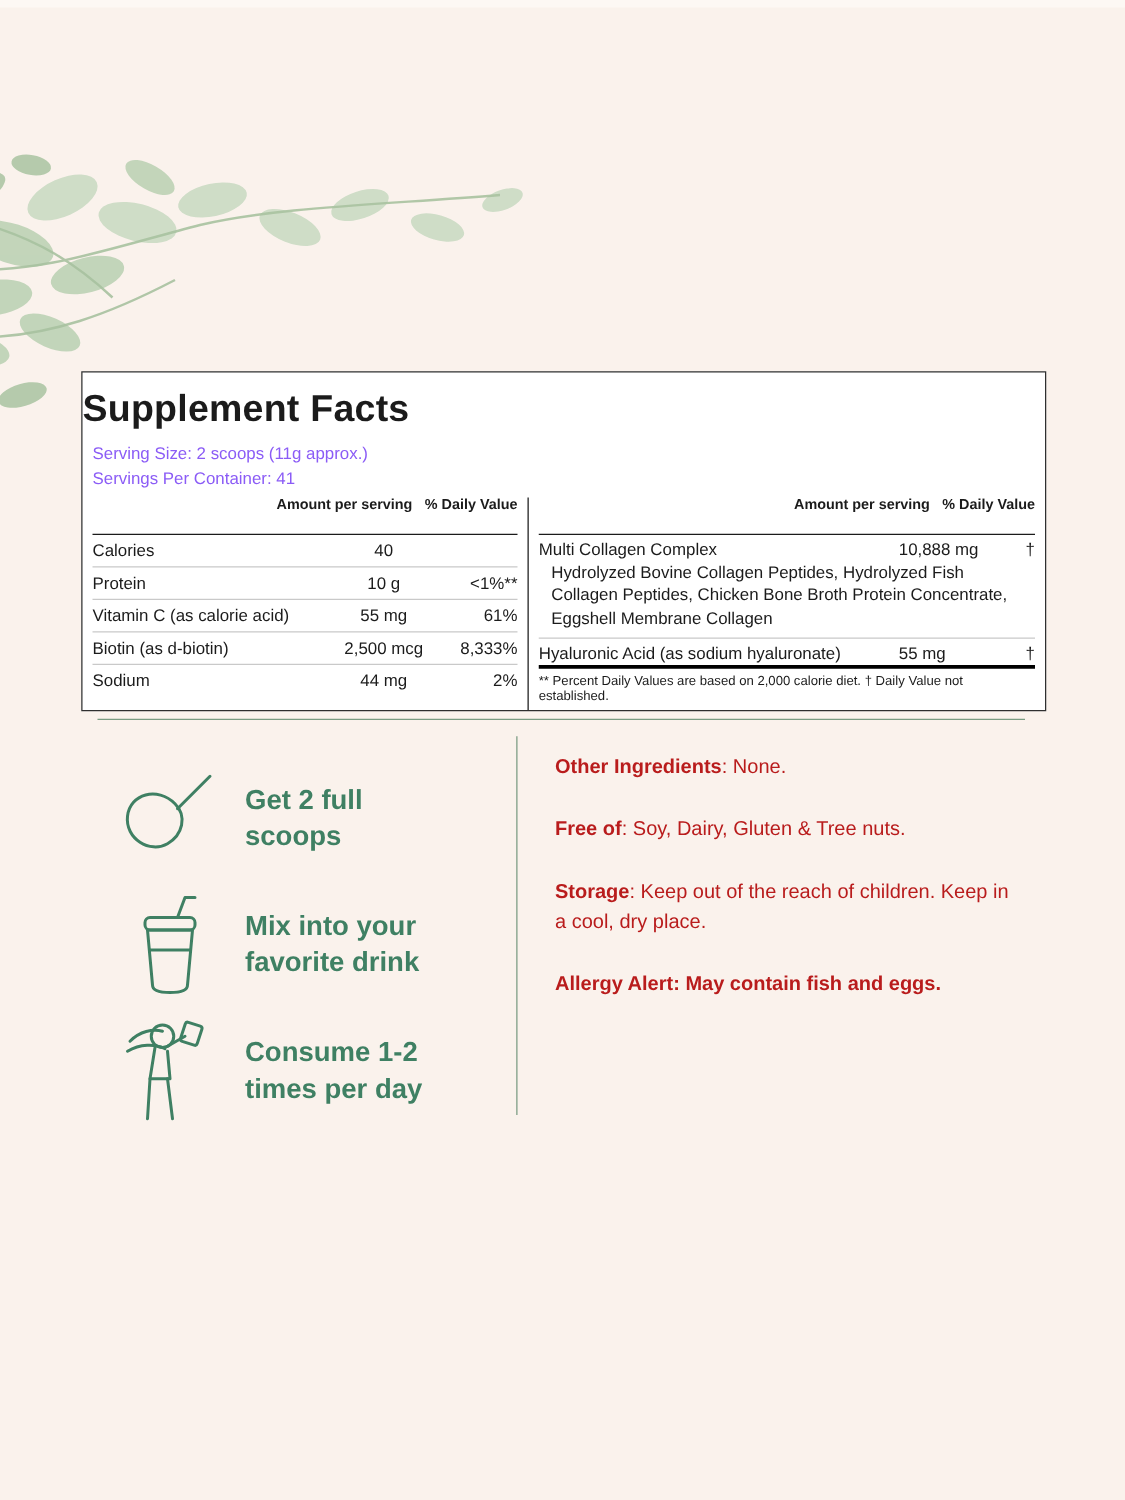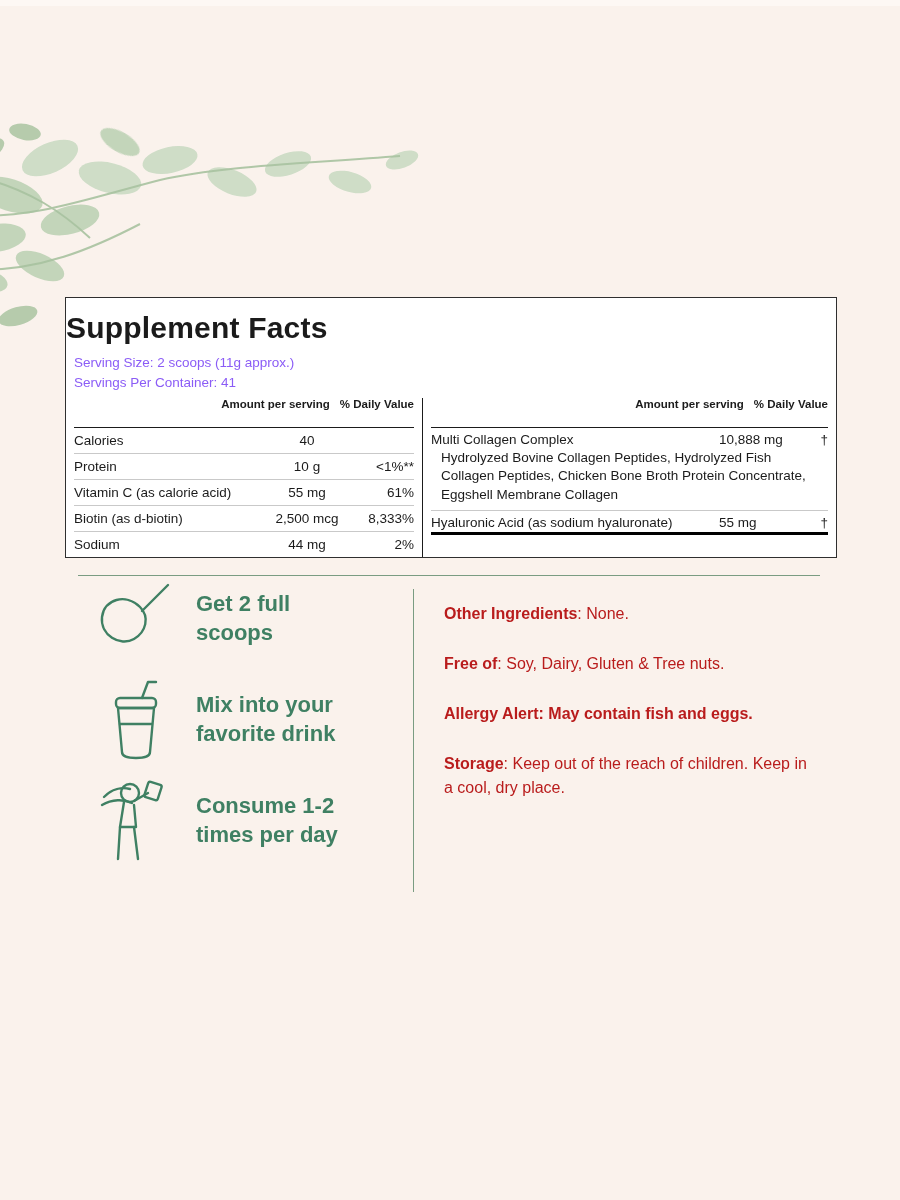--- a/index.html
+++ b/index.html
@@ -148,21 +148,21 @@
     width: 1px;
     height: 303px;
     background: #4f7f5f;
     opacity: .75;
   }
 
   
   .steps {
     position: absolute;
     left: 90px;
-    top: 568px;
+    top: 604px;
     width: 310px;
   }
   .step {
     display: flex;
     align-items: center;
     gap: 14px;
     height: 101px;
   }
   .step-icon {
     width: 92px;
@@ -283,20 +283,21 @@
           <span class="dv">†</span>
         </div>
         <div class="sf-sub">Hydrolyzed Bovine Collagen Peptides, Hydrolyzed Fish Collagen Peptides, Chicken Bone Broth Protein Concentrate, Eggshell Membrane Collagen</div>
 
         <div class="sf-row-r sf-row-hr">
           <span class="nm">Hyaluronic Acid (as sodium hyaluronate)</span>
           <span class="amt">55 mg</span>
           <span class="dv">†</span>
         </div>
 
+        <div class="sf-foot">** Percent Daily Values are based on 2,000 calorie diet. † Daily Value not established.</div>
       </div>
 
     </div>
   </div>
 
   <div class="divider"></div>
   <div class="vdivider"></div>
 
   <div class="steps">
 
@@ -350,20 +351,20 @@
   </div>
 
   <div class="info">
     <p>
       <b>Other Ingredients</b><span>: None.</span>
     </p>
     <p>
       <b>Free of</b><span>: Soy, Dairy, Gluten &amp; Tree nuts.</span>
     </p>
     <p>
+      <b>Storage</b><span>: Keep out of the reach of children. Keep in a cool, dry place.</span>
+    </p>
+    <p>
       <b>Allergy Alert: May contain fish and eggs.</b><span></span>
     </p>
-    <p>
-      <b>Storage</b><span>: Keep out of the reach of children. Keep in a cool, dry place.</span>
-    </p>
   </div>
 
 </div>
 
 </body></html>

